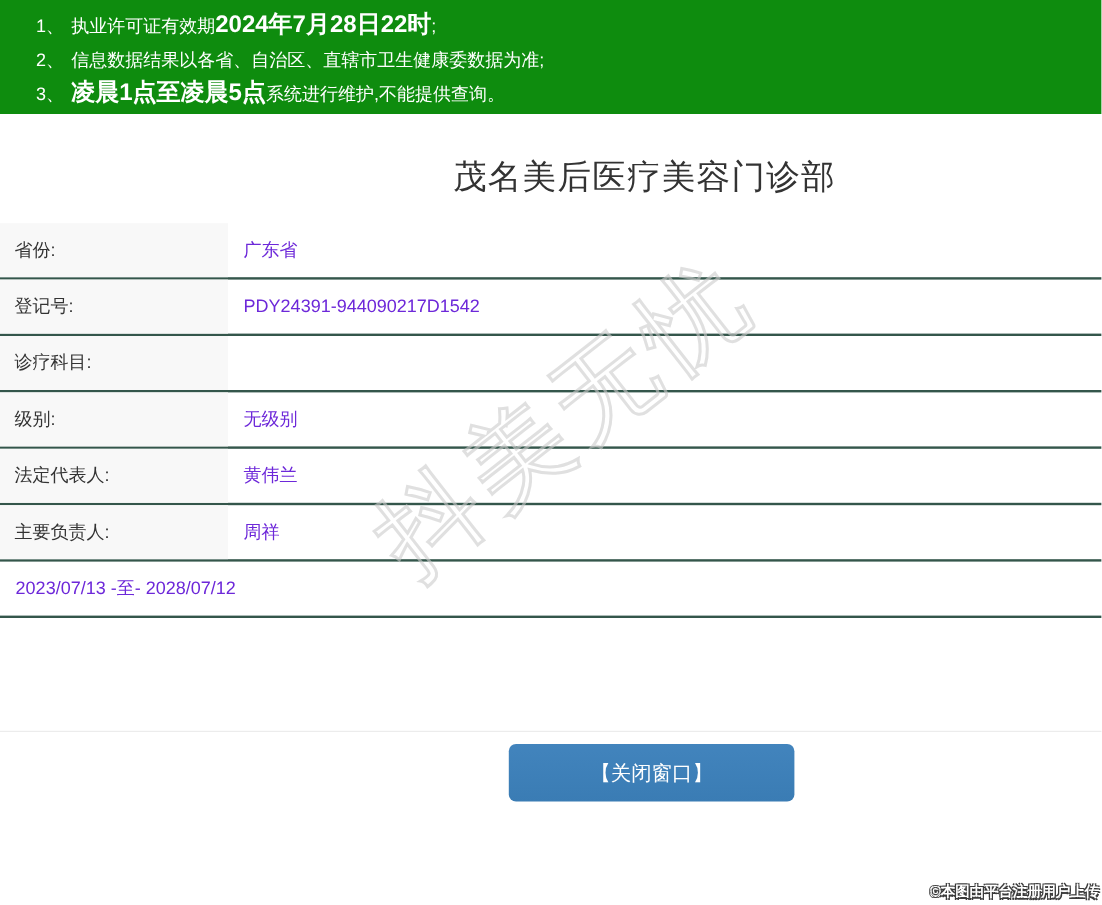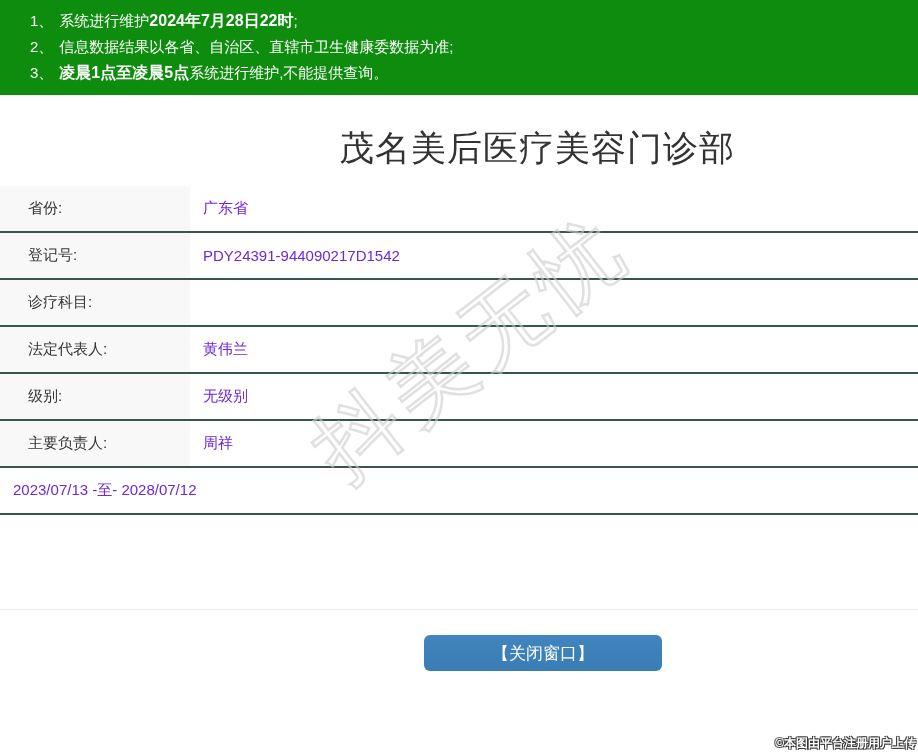--- a/index.html
+++ b/index.html
@@ -16,28 +16,28 @@
     box-sizing:border-box;
     width:918px; height:95px;
     background:#0e8c0e;
     color:#ffffff;
     padding:8px 10px 0 30px;
     font-size:15px;
     line-height:26px;
   }
   .notice-line { white-space:nowrap; }
   .notice-line .num { margin-right:6px; }
-  .notice-line b { font-weight:bold; font-size:16px; }
+  .notice-line b { font-weight:bold; font-size:20px; }
 
   
   .center-wrap { margin-left:168px; text-align:center; }
 
   h1.page-title {
     margin:32px 12px 0 0;
-    font-size:35px;
+    font-size:28px;
     line-height:42px;
     font-weight:400;
     color:#333;
     letter-spacing:1px;
   }
 
   
   .records { margin-top:17px; position:relative; z-index:1; }
   .rec-row {
     display:flex;
@@ -45,21 +45,21 @@
     box-sizing:border-box;
     border-bottom:2px solid #34564b;
     align-items:stretch;
     font-size:15px;
   }
   .rec-row .label {
     width:190px;
     box-sizing:border-box;
     background:#f8f8f8;
     display:flex; align-items:center;
-    padding-left:28px;
+    padding-left:12px;
     color:#333;
   }
   .rec-row .value {
     display:flex; align-items:center;
     padding-left:13px;
     color:#6d28d9;
     white-space:nowrap;
   }
 
   
@@ -79,49 +79,48 @@
   }
 
   
   .footer-sep {
     margin-top:94px;
     border-top:1px solid #ececec;
     height:0;
   }
   .footer { margin-top:10px; }
   .close-button {
-    width:238px; height:36px;
+    width:238px; height:48px;
     border:none;
     border-radius:6px;
     background:linear-gradient(#4284bd,#3a7cb4);
     color:#ffffff;
     font-size:17px;
     font-family:Liberation Mono, monospace;
     cursor:pointer;
-    margin-top:15px;
   }
 
   
   .copyright-watermark {
     position:absolute;
     right:2px; bottom:2px;
     font-size:12px;
     font-weight:bold;
     color:#ffffff;
     text-shadow:-1px -1px 0 #3a3a3a, 1px -1px 0 #3a3a3a, -1px 1px 0 #3a3a3a, 1px 1px 0 #3a3a3a;
     z-index:4;
     margin-top:44px;
   }
 </style>
 </head>
 <body>
 
 <div class="notice-bar">
   <div class="notice-line">
-    <span class="num">1、</span><span>系统进行维护</span><b>2024年7月28日22时</b><span>;</span>
+    <span class="num">1、</span><span>执业许可证有效期</span><b>2024年7月28日22时</b><span>;</span>
   </div>
   <div class="notice-line">
     <span class="num">2、</span><span>信息数据结果以各省、自治区、直辖市卫生健康委数据为准;</span><b></b><span></span>
   </div>
   <div class="notice-line">
     <span class="num">3、</span><span></span><b>凌晨1点至凌晨5点</b><span>系统进行维护,不能提供查询。</span>
   </div>
 </div>
 
 <div class="center-wrap">
@@ -134,26 +133,26 @@
     <div class="value">广东省</div>
   </div>
   <div class="rec-row">
     <div class="label">登记号:</div>
     <div class="value">PDY24391-944090217D1542</div>
   </div>
   <div class="rec-row">
     <div class="label">诊疗科目:</div>
   </div>
   <div class="rec-row">
+    <div class="label">级别:</div>
+    <div class="value">无级别</div>
+  </div>
+  <div class="rec-row">
     <div class="label">法定代表人:</div>
     <div class="value">黄伟兰</div>
-  </div>
-  <div class="rec-row">
-    <div class="label">级别:</div>
-    <div class="value">无级别</div>
   </div>
   <div class="rec-row">
     <div class="label">主要负责人:</div>
     <div class="value">周祥</div>
   </div>
   <div class="rec-row">
     <div class="value">2023/07/13 -至- 2028/07/12</div>
   </div>
 </div>
 

